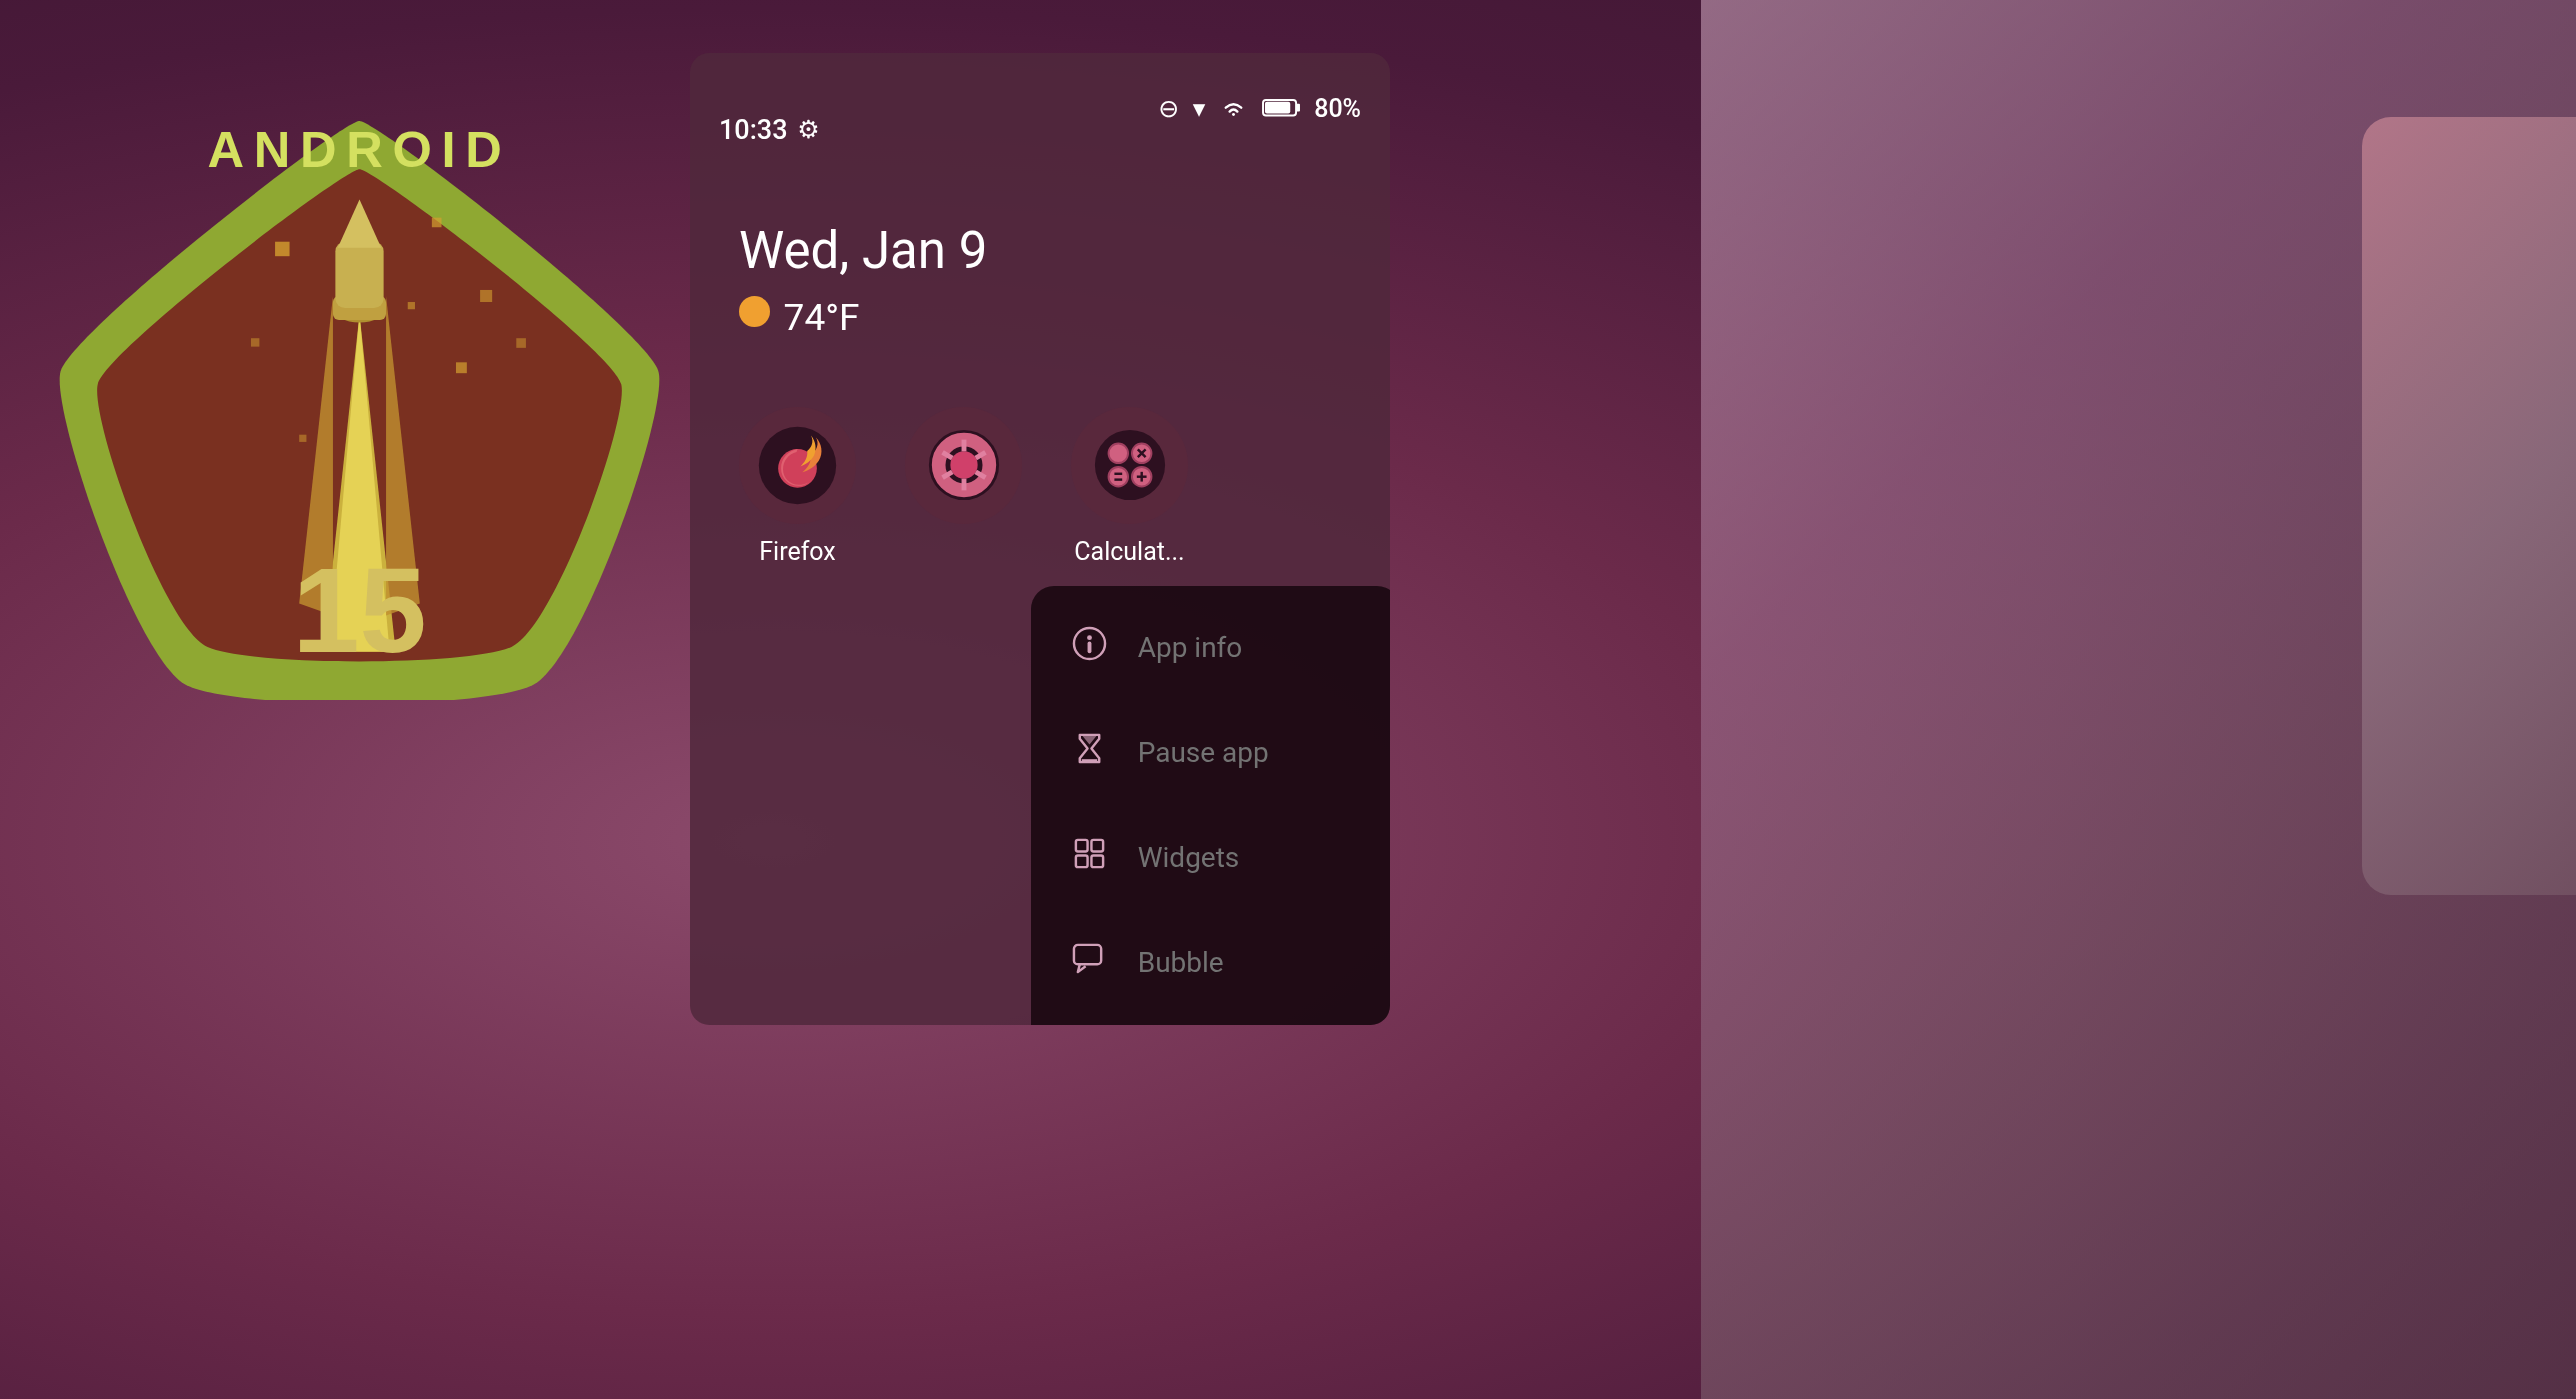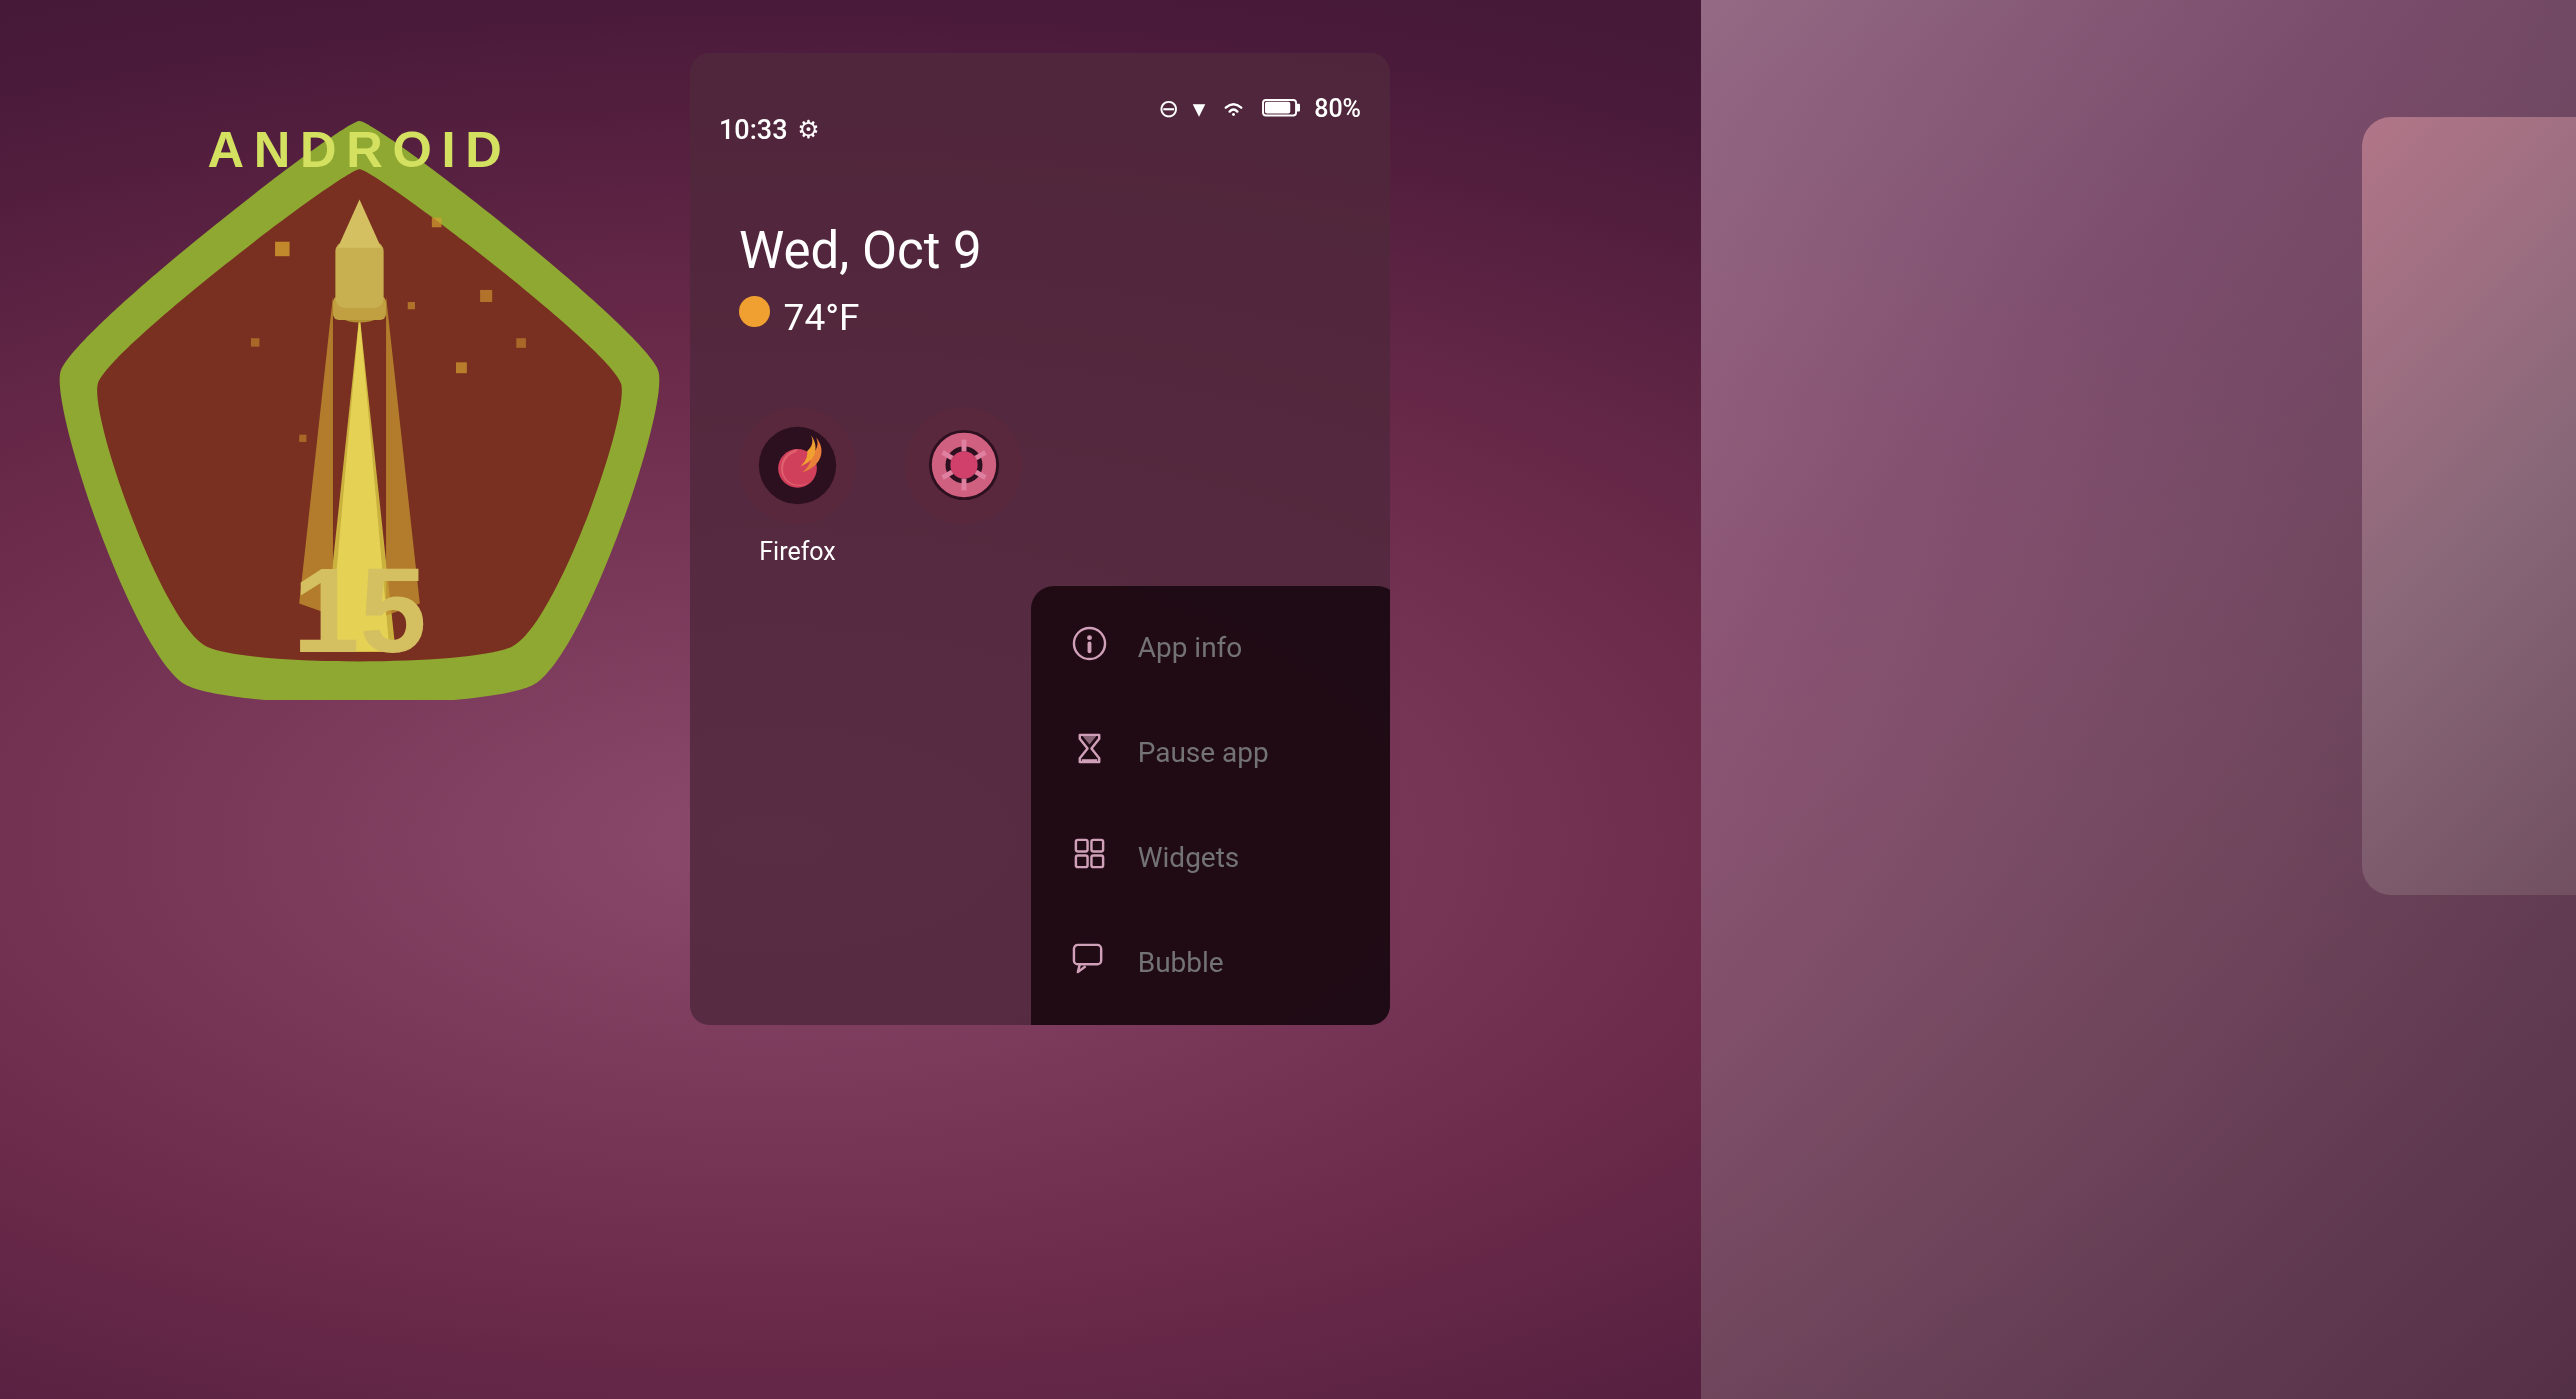--- a/index.html
+++ b/index.html
@@ -278,21 +278,21 @@
       <svg width="39" height="21.4" viewBox="0 0 40 22">
         <rect x="1" y="3" width="34" height="16" rx="3" stroke="white" stroke-width="2" fill="none"></rect>
         <rect x="35" y="7" width="4" height="8" rx="1" fill="white"></rect>
         <rect x="3" y="5" width="26" height="12" rx="2" fill="white"></rect>
       </svg>
       <span>80%</span>
     </div>
   </div>
 
   <div class="date-section">
-    <div class="date-text">Wed, Oct 9</div>
+    <div class="date-text">Wed, Jan 9</div>
     <div class="weather-row">
       <div class="weather-dot"></div>
       <span class="weather-temp">74°F</span>
     </div>
   </div>
 
   <div class="app-icons-row">
 
     <div class="app-item">
       <div class="app-icon-circle">
@@ -321,20 +321,42 @@
           <path d="M40 54 L40 66" stroke="#e080a0" stroke-width="5"></path>
           <path d="M18 27 L28 33" stroke="#e080a0" stroke-width="5"></path>
           <path d="M52 47 L62 53" stroke="#e080a0" stroke-width="5"></path>
           <path d="M18 53 L28 47" stroke="#e080a0" stroke-width="5"></path>
           <path d="M52 33 L62 27" stroke="#e080a0" stroke-width="5"></path>
         </svg>
       </div>
       <span class="app-label"></span>
     </div>
 
+    <div class="app-item">
+      <div class="app-icon-circle">
+        <svg class="calc-icon" viewBox="0 0 80 80" xmlns="http://www.w3.org/2000/svg">
+          <circle cx="40" cy="40" r="36" fill="#2d1020"></circle>
+
+          <circle cx="28" cy="28" r="10" fill="#d06080" stroke="#a04060" stroke-width="2"></circle>
+          <circle cx="52" cy="28" r="10" fill="#d06080" stroke="#a04060" stroke-width="2"></circle>
+          <circle cx="28" cy="52" r="10" fill="#d06080" stroke="#a04060" stroke-width="2"></circle>
+          <circle cx="52" cy="52" r="10" fill="#d06080" stroke="#a04060" stroke-width="2"></circle>
+
+          <line x1="48" y1="24" x2="56" y2="32" stroke="#2d1020" stroke-width="2.5"></line>
+          <line x1="56" y1="24" x2="48" y2="32" stroke="#2d1020" stroke-width="2.5"></line>
+
+          <line x1="52" y1="47" x2="52" y2="57" stroke="#2d1020" stroke-width="2.5"></line>
+          <line x1="47" y1="52" x2="57" y2="52" stroke="#2d1020" stroke-width="2.5"></line>
+
+          <line x1="24" y1="49" x2="32" y2="49" stroke="#2d1020" stroke-width="2.5"></line>
+          <line x1="24" y1="55" x2="32" y2="55" stroke="#2d1020" stroke-width="2.5"></line>
+        </svg>
+      </div>
+      <span class="app-label">Calculat...</span>
+    </div>
   </div>
 
   <div class="context-menu">
 
     <div class="context-menu-item">
       <span class="menu-icon">
         <svg width="35" height="35" viewBox="0 0 36 36" xmlns="http://www.w3.org/2000/svg">
           <circle cx="18" cy="18" r="16" fill="none" stroke="#d0a0b8" stroke-width="2.5"></circle>
           <circle cx="18" cy="12" r="2.5" fill="#d0a0b8"></circle>
           <rect x="16" y="16" width="4" height="12" rx="2" fill="#d0a0b8"></rect>

